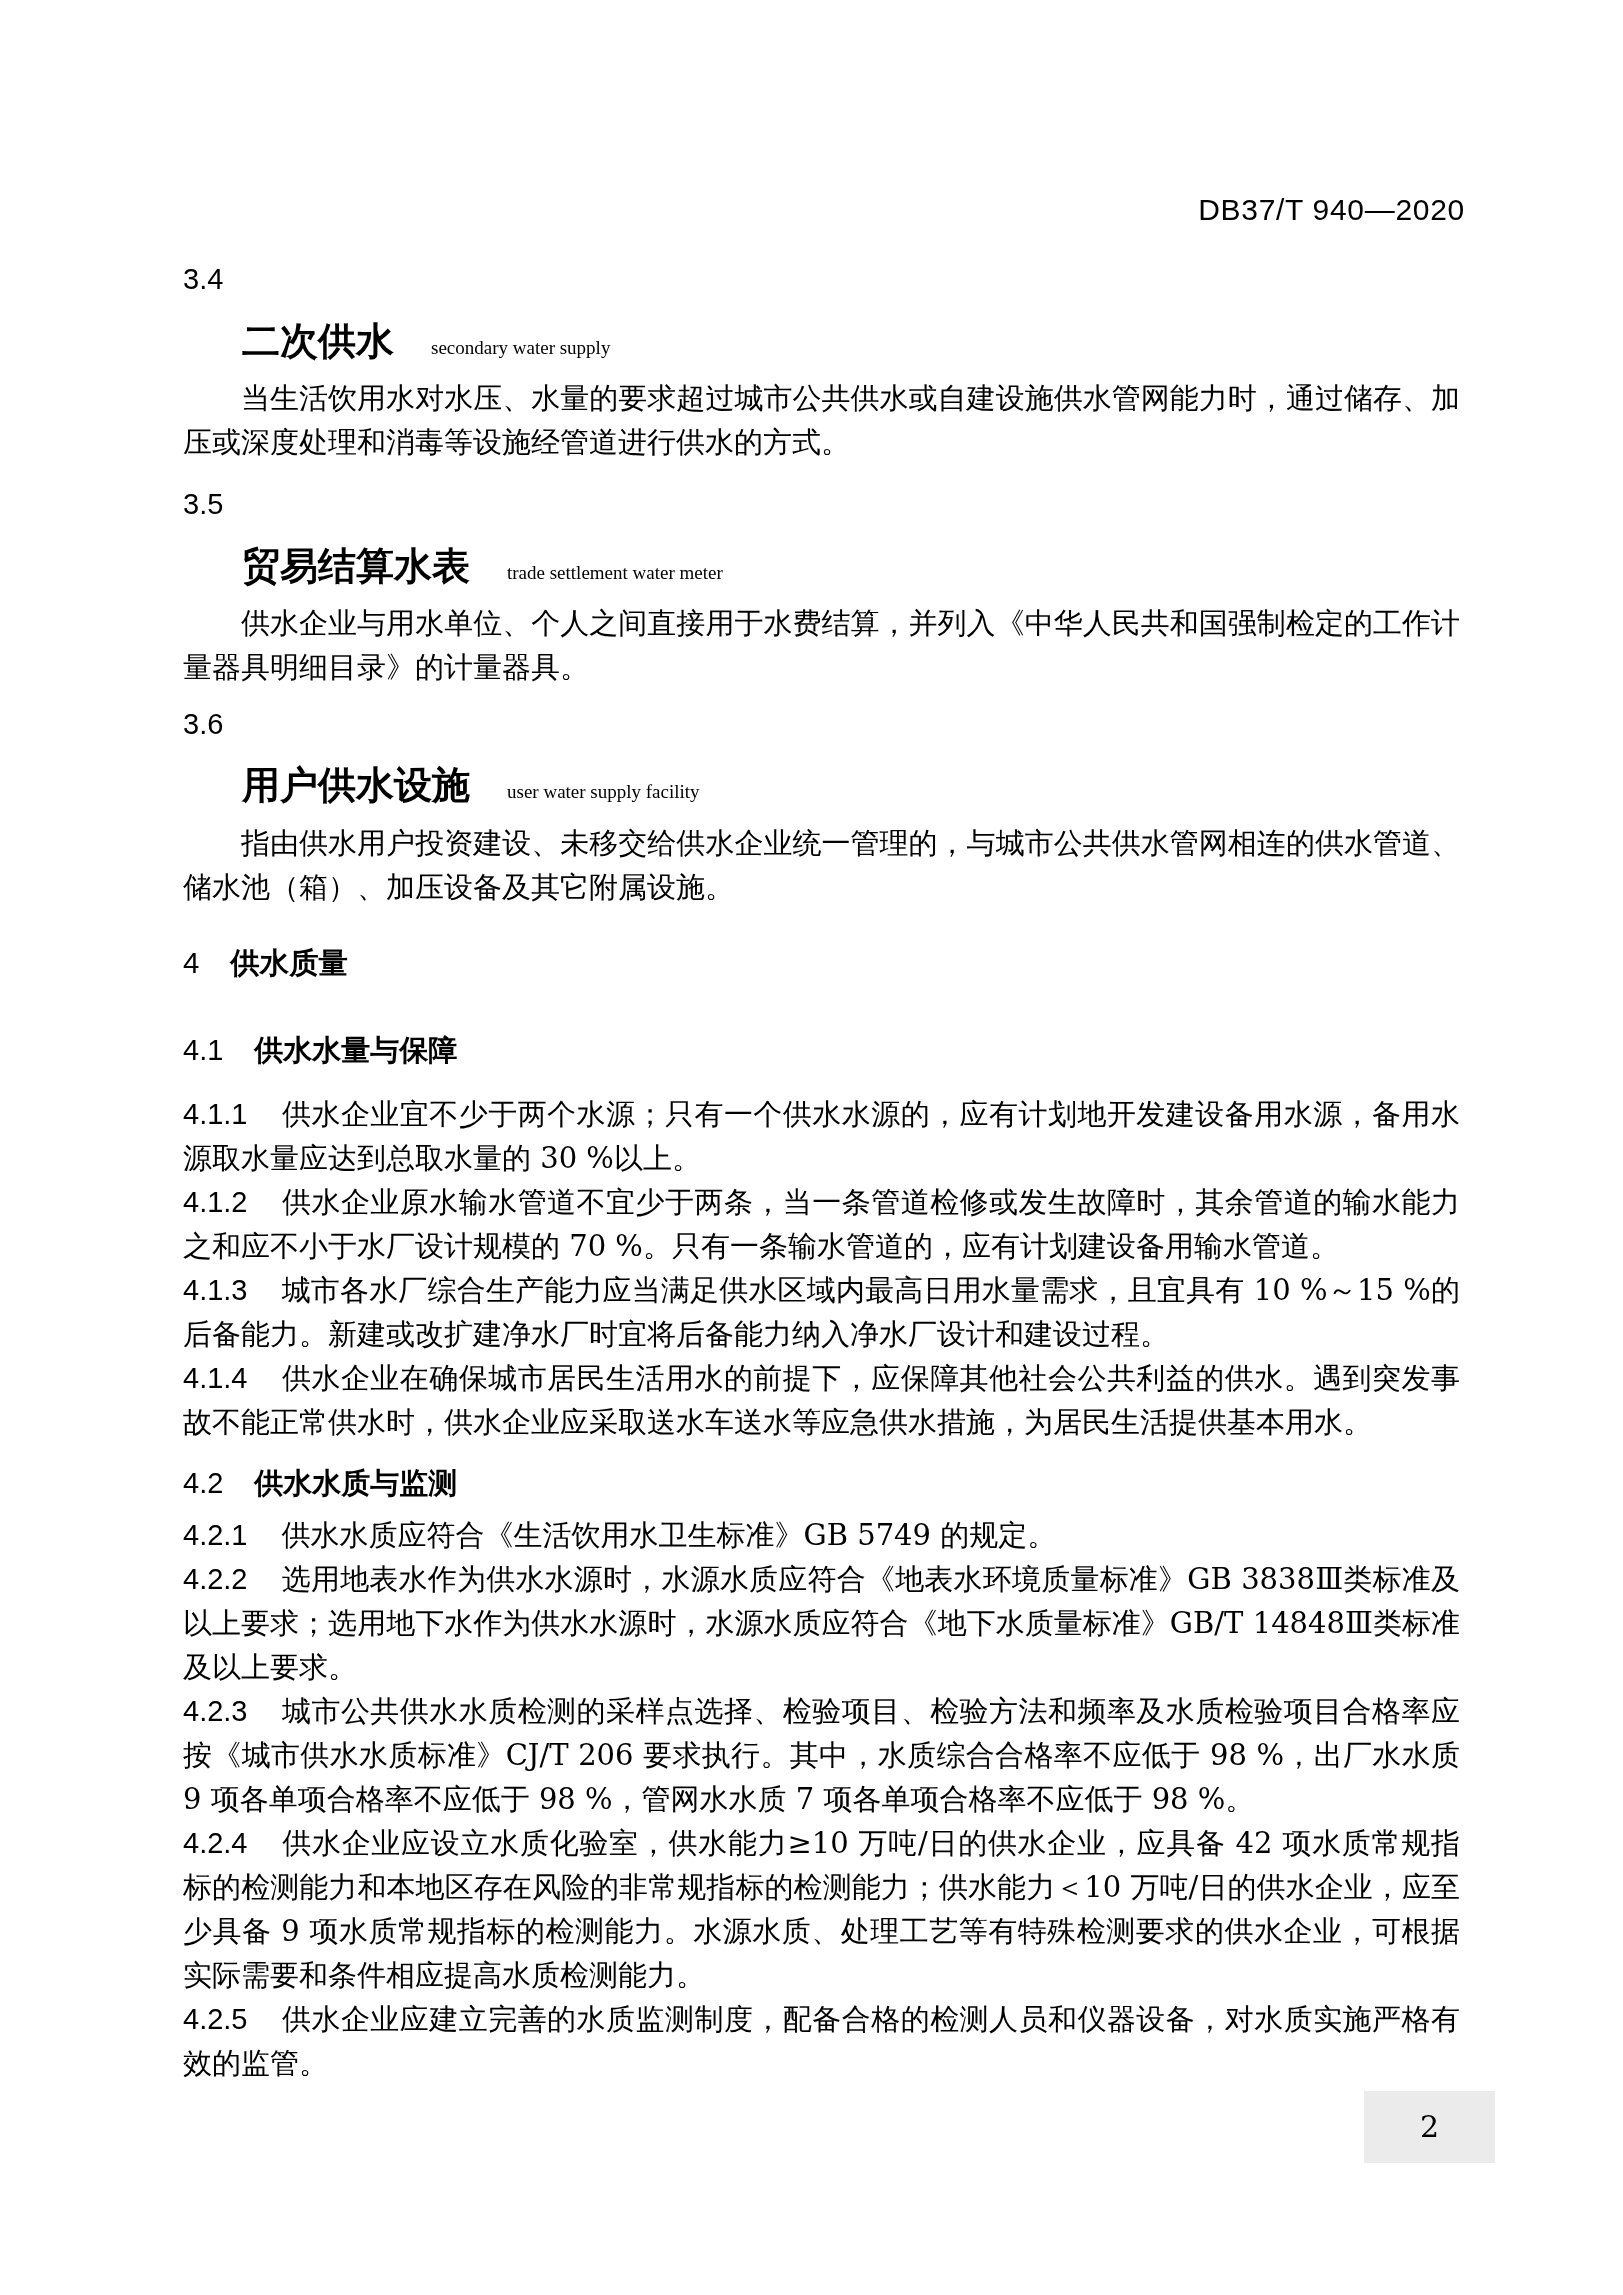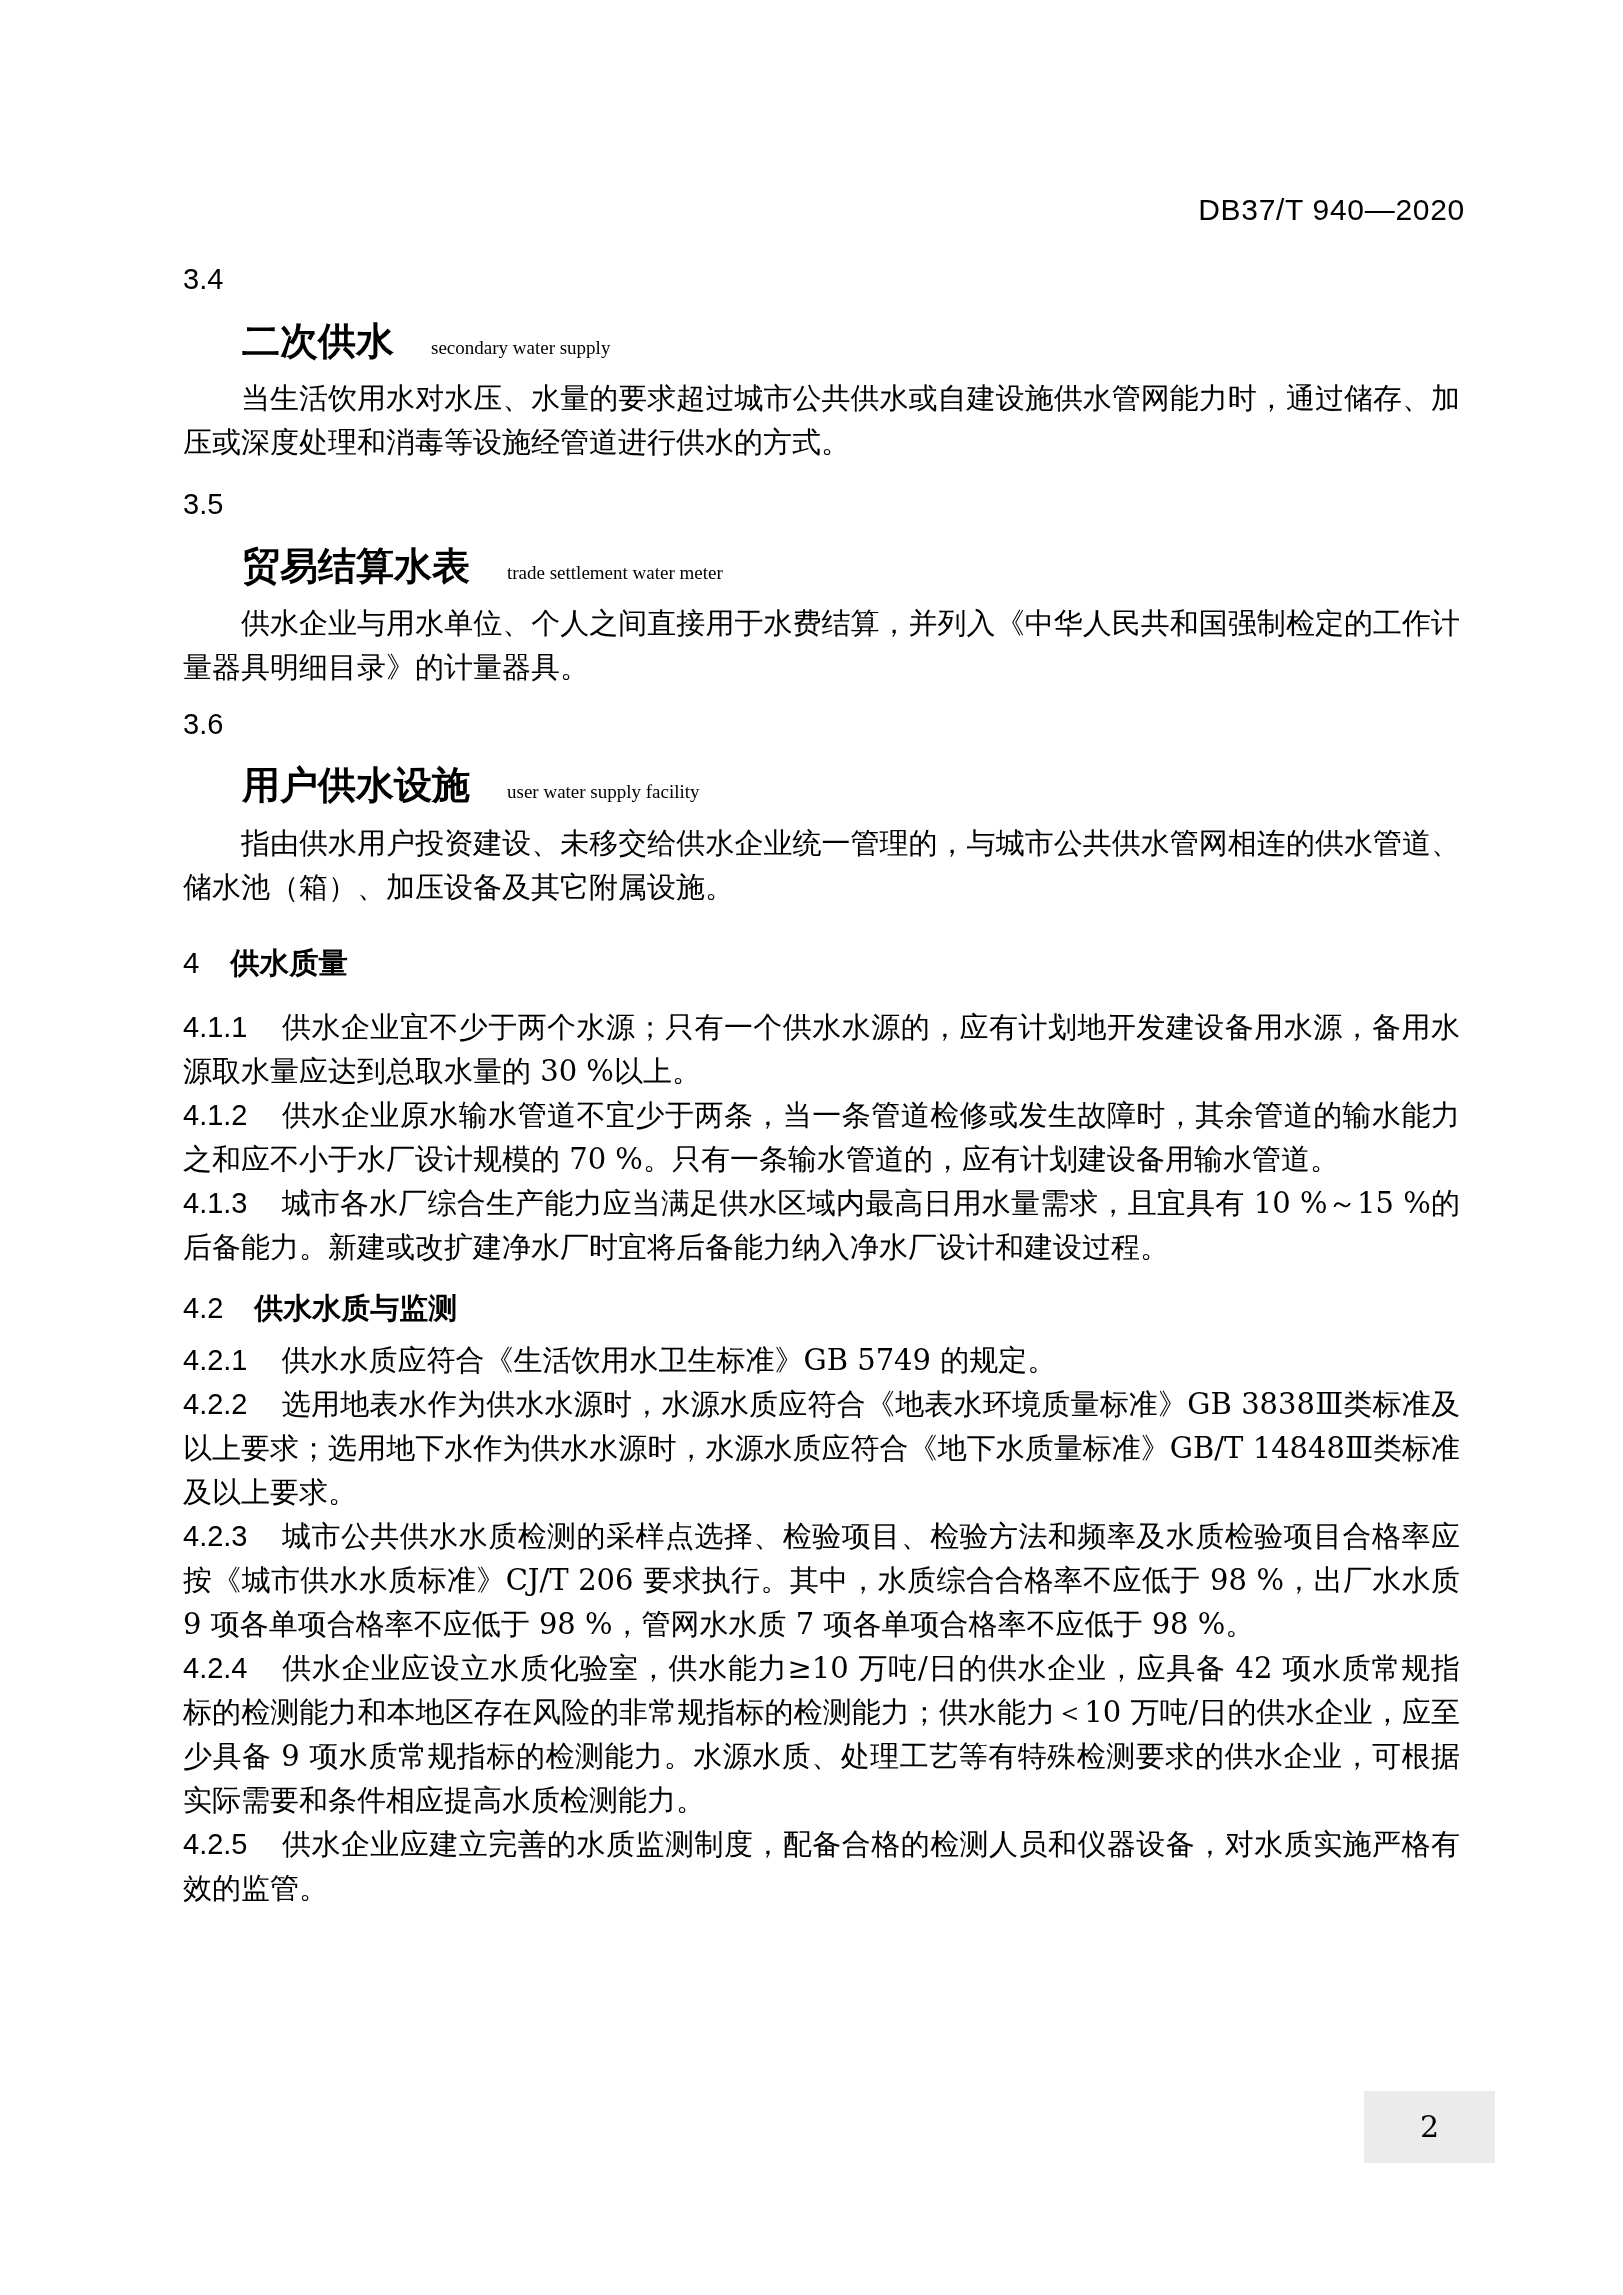--- a/index.html
+++ b/index.html
@@ -128,30 +128,36 @@
     <p class="sec-num sec-gap-sm">3.6</p>
     <p class="term-line">
       <span class="term-zh">用户供水设施</span><span class="term-en">user water supply facility</span>
     </p>
     <p class="def">指由供水用户投资建设、未移交给供水企业统一管理的，与城市公共供水管网相连的供水管道、储水池（箱）、加压设备及其它附属设施。</p>
 
     <p class="chapter">
       <span class="num">4</span><span>供水质量</span>
     </p>
 
+    <p class="section-h">
+      <span class="num">4.1</span><span>供水水量与保障</span>
+    </p>
 
     <div class="clauses">
       <p class="clause">
         <span class="num">4.1.1</span><span>供水企业宜不少于两个水源；只有一个供水水源的，应有计划地开发建设备用水源，备用水源取水量应达到总取水量的 30 %以上。</span>
       </p>
       <p class="clause">
         <span class="num">4.1.2</span><span>供水企业原水输水管道不宜少于两条，当一条管道检修或发生故障时，其余管道的输水能力之和应不小于水厂设计规模的 70 %。只有一条输水管道的，应有计划建设备用输水管道。</span>
       </p>
       <p class="clause">
         <span class="num">4.1.3</span><span>城市各水厂综合生产能力应当满足供水区域内最高日用水量需求，且宜具有 10 %～15 %的后备能力。新建或改扩建净水厂时宜将后备能力纳入净水厂设计和建设过程。</span>
+      </p>
+      <p class="clause">
+        <span class="num">4.1.4</span><span>供水企业在确保城市居民生活用水的前提下，应保障其他社会公共利益的供水。遇到突发事故不能正常供水时，供水企业应采取送水车送水等应急供水措施，为居民生活提供基本用水。</span>
       </p>
     </div>
 
     <p class="section-h sec-gap">
       <span class="num">4.2</span><span>供水水质与监测</span>
     </p>
 
     <div class="clauses clauses-2">
       <p class="clause">
         <span class="num">4.2.1</span><span>供水水质应符合《生活饮用水卫生标准》GB 5749 的规定。</span>

